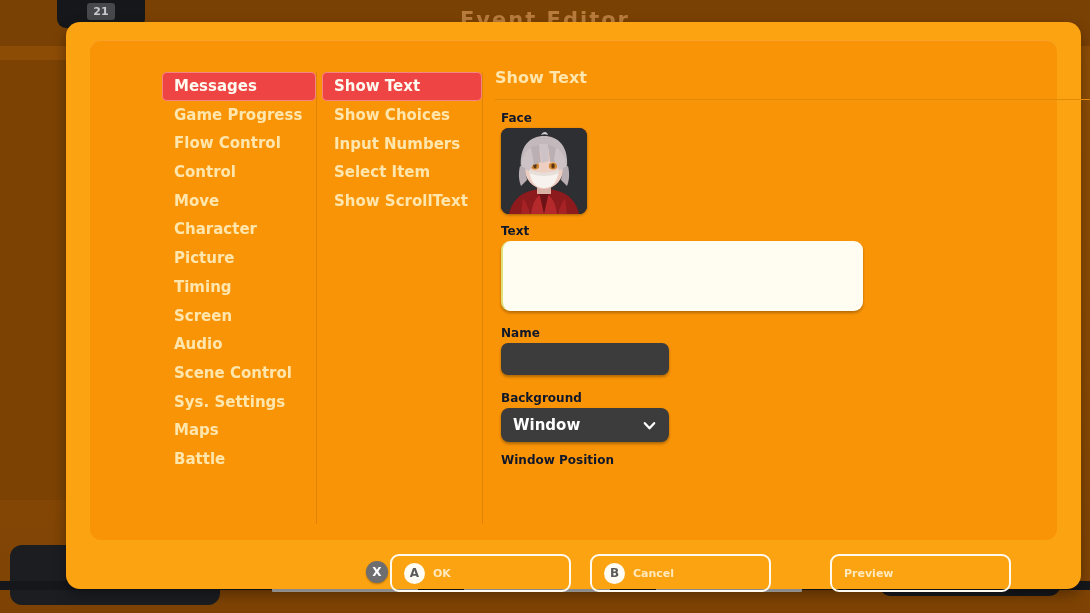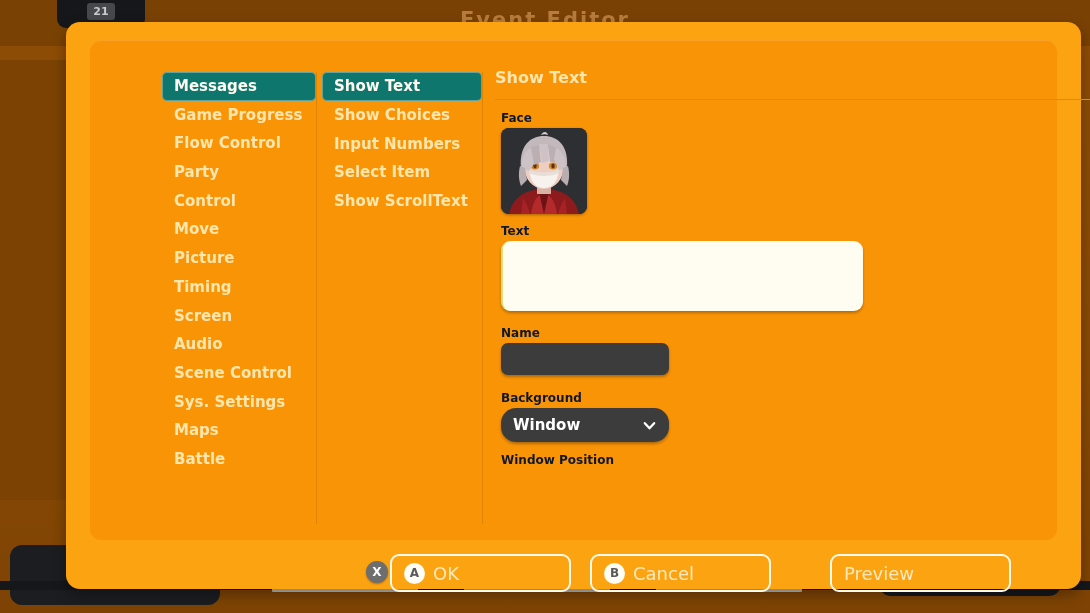--- a/index.html
+++ b/index.html
@@ -89,21 +89,21 @@
   .list-item {
     height: 28.7px; line-height: 28.7px;
     padding-left: 12px;
     font-size: 15px; font-weight: bold;
     color: #ffe6ad;
     border-radius: 5px;
     white-space: nowrap;
     cursor: pointer;
   }
   .list-item.selected {
-    background: #0f766e;
+    background: #ef4444;
     color: #fffaf0;
     box-shadow: inset 0 0 0 1px rgba(255,255,255,.35);
   }
   #cmd-col .list-item { height: 28.8px; line-height: 28.8px; }
 
   
   #detail-title {
     font-size: 16px; font-weight: bold; color: #ffe6ad;
     padding-left: 2px;
   }
@@ -153,21 +153,21 @@
     padding: 0 12px;
     font-family: "DejaVu Sans", "Liberation Sans", sans-serif;
   }
 
   #bg-label { margin-top: 16px; }
   #pos-label { margin-top: 11px; }
   .select-box {
     margin-left: 8px;
     width: 168px; height: 34px;
     background: #3c3c3c;
-    border-radius: 15px;
+    border-radius: 8px;
     box-shadow: 0 2px 3px rgba(0,0,0,.3);
     display: flex; align-items: center; justify-content: space-between;
     padding: 0 12px;
     cursor: pointer;
   }
   .select-value { color: #ffffff; font-size: 15px; font-weight: bold; }
   .chev { width: 15px; height: 15px; }
 
   
   #btn-row {
@@ -190,21 +190,21 @@
     padding-left: 12px;
     cursor: pointer;
   }
   .ab-badge {
     width: 21px; height: 21px; border-radius: 50%;
     background: #fffdf5; color: #5a5a5a;
     font-size: 12px; font-weight: bold;
     text-align: center; line-height: 21px;
     margin-right: 8px; flex: none;
   }
-  .btn-label { font-size: 18px; font-weight: normal; color: #ffe9bd; }
+  .btn-label { font-size: 11px; font-weight: bold; color: #ffe9bd; }
   #ok-btn { left: 324px; width: 181px; }
   #cancel-btn { left: 524px; width: 181px; }
   #preview-btn { left: 764px; width: 181px; }
 </style>
 </head>
 <body>
 
 <div id="bg-layer">
   <div id="bg-topbar"></div>
   <div id="bg-title">Event Editor</div>
@@ -221,23 +221,23 @@
   <div id="bg-dark-right"></div>
 </div>
 
 <div id="modal">
   <div id="panel">
 
     <div id="cat-col">
       <div class="list-item selected">Messages</div>
       <div class="list-item">Game Progress</div>
       <div class="list-item">Flow Control</div>
-      <div class="list-item">Party</div>
       <div class="list-item">Control</div>
       <div class="list-item">Move</div>
+      <div class="list-item">Character</div>
       <div class="list-item">Picture</div>
       <div class="list-item">Timing</div>
       <div class="list-item">Screen</div>
       <div class="list-item">Audio</div>
       <div class="list-item">Scene Control</div>
       <div class="list-item">Sys. Settings</div>
       <div class="list-item">Maps</div>
       <div class="list-item">Battle</div>
     </div>
 

